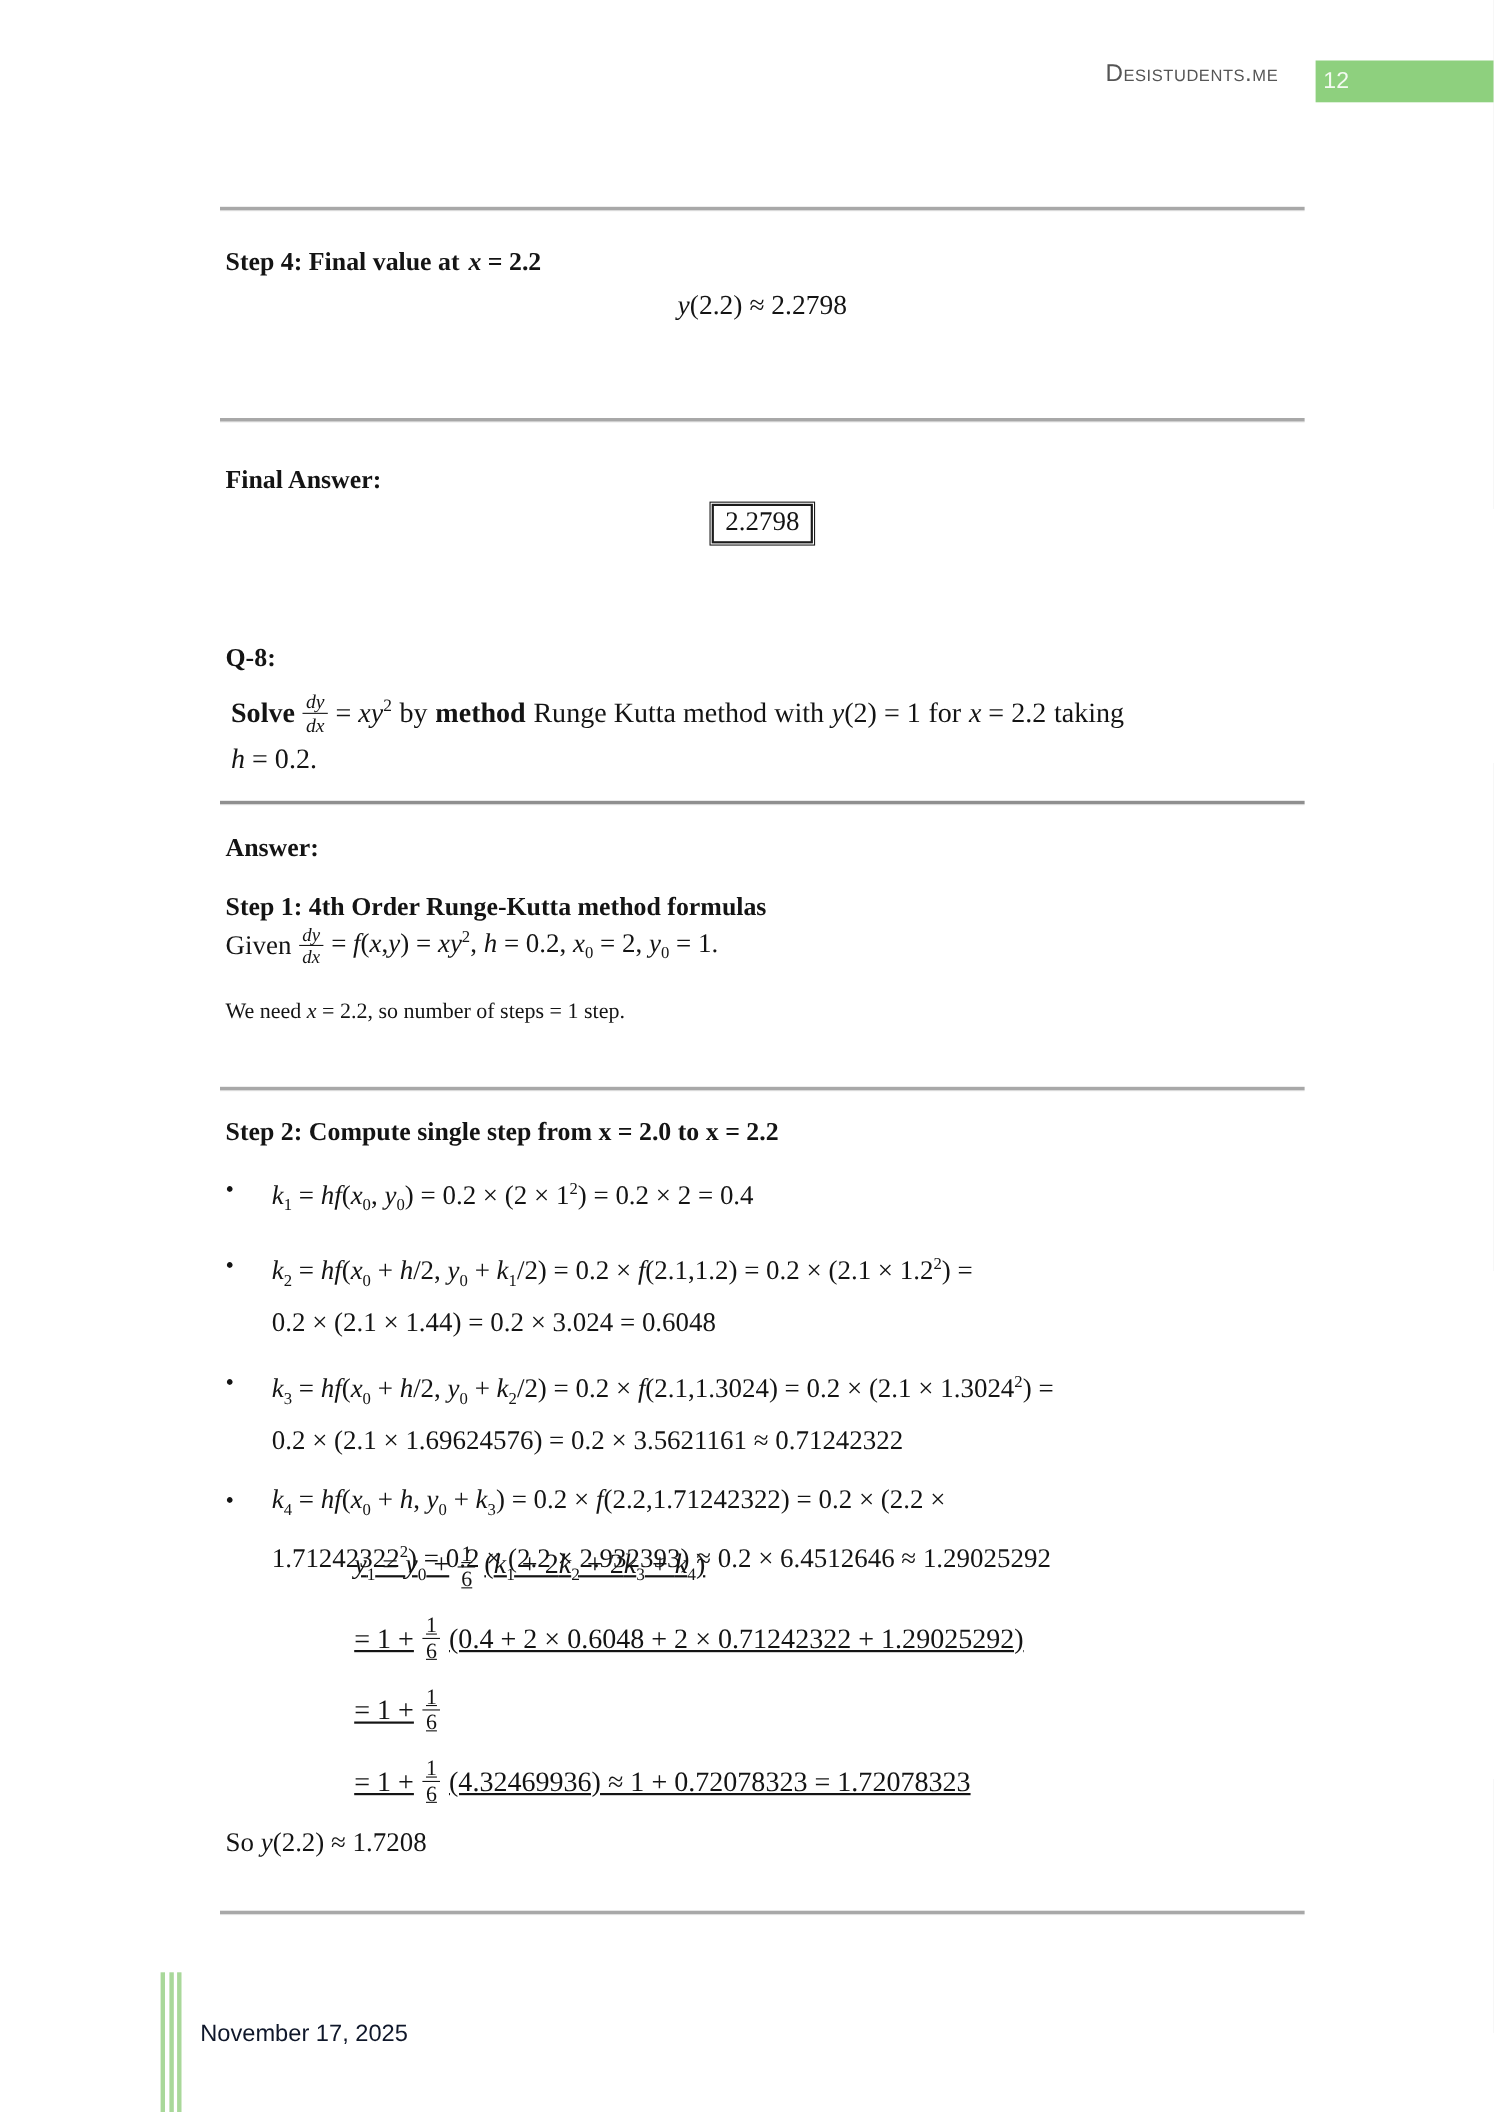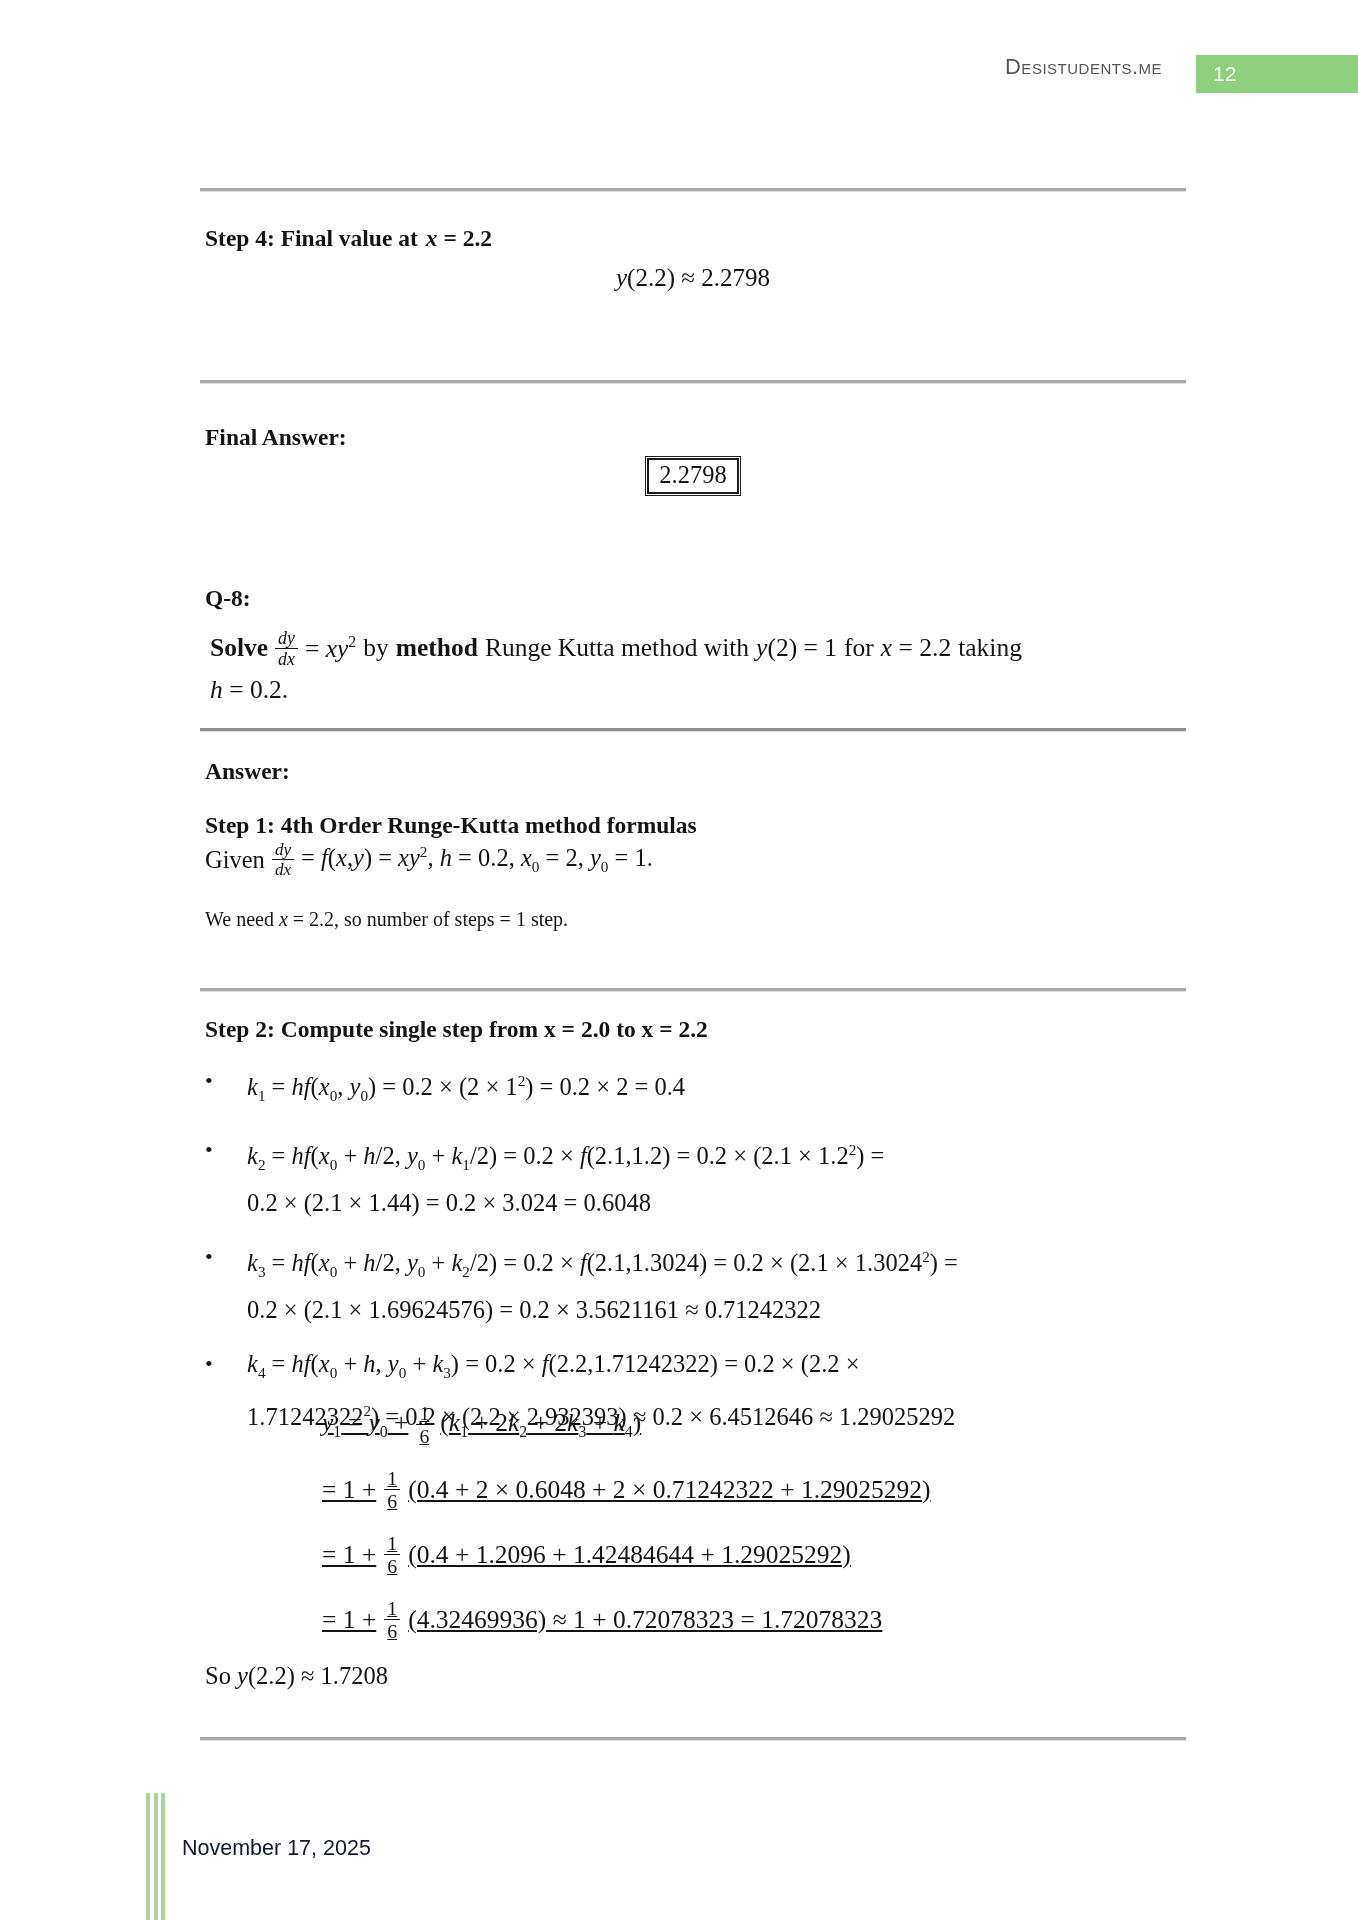--- a/index.html
+++ b/index.html
@@ -15,21 +15,21 @@
   .site-name{
     position:absolute;top:54px;right:196px;
     font-family:"Liberation Sans","DejaVu Sans",sans-serif;
     font-variant:small-caps;
     font-size:22px;letter-spacing:.5px;color:#555;
   }
   .page-badge{
     position:absolute;top:55px;left:1196px;width:162px;height:38px;
     background:#8ed07e;color:#f4faf1;
     font-family:"Liberation Sans","DejaVu Sans",sans-serif;
-    font-size:21px;line-height:38px;padding-left:17px;box-sizing:border-box;
+    font-size:21px;line-height:38px;padding-left:7px;box-sizing:border-box;
   }
   
   .rule{position:absolute;left:200px;width:986px;height:0;border-top:3px solid #a8a8a8;box-shadow:0 1px 0 #e0e0e0;}
   .rule.dark{border-top:3.5px solid #8f8f8f;}
   
   .h{position:absolute;left:205px;font-weight:bold;font-size:23.5px;}
   i{font-style:italic;}
   sub{font-size:.62em;}
   sup{font-size:.62em;}
   
@@ -181,21 +181,20 @@
         <span class="den">6</span>
       </span>
       <span>(0.4 + 2 × 0.6048 + 2 × 0.71242322 + 1.29025292)</span>
     </div>
     <div class="eqline">
       <span>= 1 +</span>
       <span class="frac">
         <span class="num">1</span>
         <span class="den">6</span>
       </span>
-      <span>(0.4 + 1.2096 + 1.42484644 + 1.29025292)</span>
     </div>
     <div class="eqline">
       <span>= 1 +</span>
       <span class="frac">
         <span class="num">1</span>
         <span class="den">6</span>
       </span>
       <span>(4.32469936) ≈ 1 + 0.72078323 = 1.72078323</span>
     </div>
   </div>

